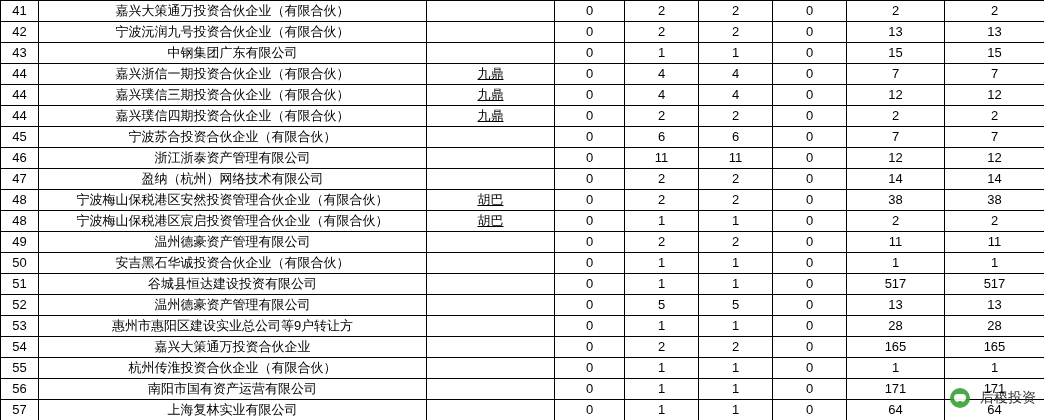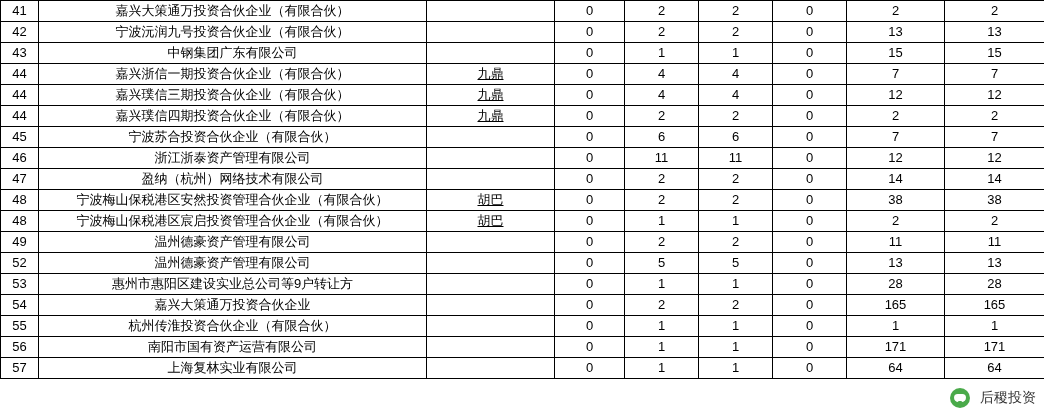--- a/index.html
+++ b/index.html
@@ -229,20 +229,42 @@
         <td class="name">温州德豪资产管理有限公司</td>
         <td class="alias"></td>
         <td class="num">0</td>
         <td class="num">2</td>
         <td class="num">2</td>
         <td class="num">0</td>
         <td class="num">11</td>
         <td class="num">11</td>
       </tr>
       <tr>
+        <td class="idx">50</td>
+        <td class="name">安吉黑石华诚投资合伙企业（有限合伙）</td>
+        <td class="alias"></td>
+        <td class="num">0</td>
+        <td class="num">1</td>
+        <td class="num">1</td>
+        <td class="num">0</td>
+        <td class="num">1</td>
+        <td class="num">1</td>
+      </tr>
+      <tr>
+        <td class="idx">51</td>
+        <td class="name">谷城县恒达建设投资有限公司</td>
+        <td class="alias"></td>
+        <td class="num">0</td>
+        <td class="num">1</td>
+        <td class="num">1</td>
+        <td class="num">0</td>
+        <td class="num">517</td>
+        <td class="num">517</td>
+      </tr>
+      <tr>
         <td class="idx">52</td>
         <td class="name">温州德豪资产管理有限公司</td>
         <td class="alias"></td>
         <td class="num">0</td>
         <td class="num">5</td>
         <td class="num">5</td>
         <td class="num">0</td>
         <td class="num">13</td>
         <td class="num">13</td>
       </tr>

